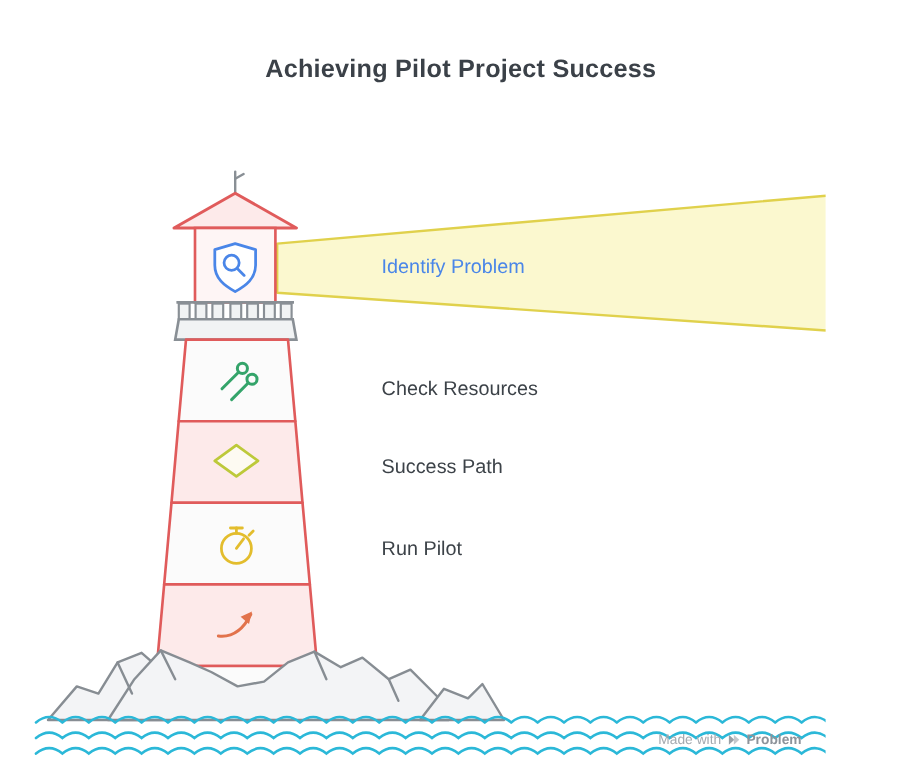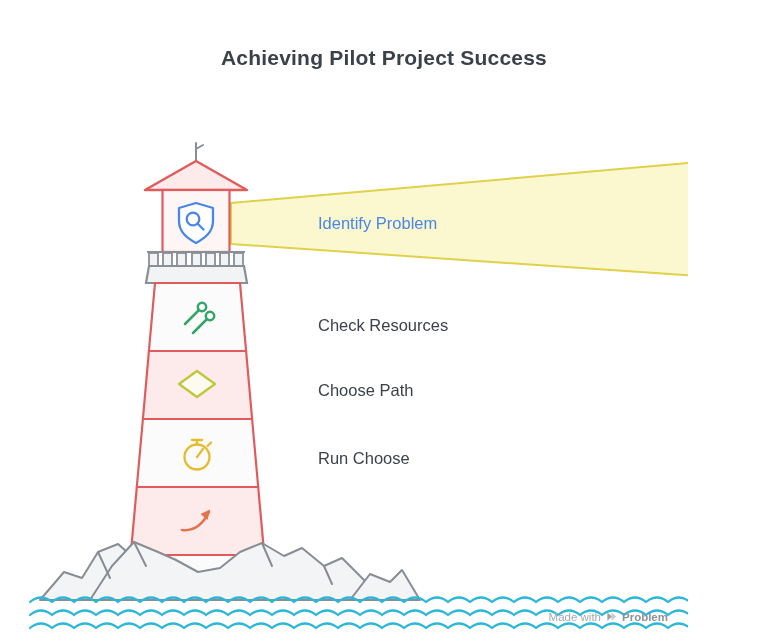--- a/index.html
+++ b/index.html
@@ -104,22 +104,22 @@
       <path d="M 30 602 q 11 -9 22 0 q 11 -9 22 0 q 11 -9 22 0 q 11 -9 22 0 q 11 -9 22 0 q 11 -9 22 0 q 11 -9 22 0 q 11 -9 22 0 q 11 -9 22 0 q 11 -9 22 0 q 11 -9 22 0 q 11 -9 22 0 q 11 -9 22 0 q 11 -9 22 0 q 11 -9 22 0 q 11 -9 22 0 q 11 -9 22 0 q 11 -9 22 0 q 11 -9 22 0 q 11 -9 22 0 q 11 -9 22 0 q 11 -9 22 0 q 11 -9 22 0 q 11 -9 22 0 q 11 -9 22 0 q 11 -9 22 0 q 11 -9 22 0 q 11 -9 22 0 q 11 -9 22 0 q 11 -9 22 0 q 11 -9 22 0 q 11 -9 22 0"></path>
       <path d="M 30 615 q 11 -9 22 0 q 11 -9 22 0 q 11 -9 22 0 q 11 -9 22 0 q 11 -9 22 0 q 11 -9 22 0 q 11 -9 22 0 q 11 -9 22 0 q 11 -9 22 0 q 11 -9 22 0 q 11 -9 22 0 q 11 -9 22 0 q 11 -9 22 0 q 11 -9 22 0 q 11 -9 22 0 q 11 -9 22 0 q 11 -9 22 0 q 11 -9 22 0 q 11 -9 22 0 q 11 -9 22 0 q 11 -9 22 0 q 11 -9 22 0 q 11 -9 22 0 q 11 -9 22 0 q 11 -9 22 0 q 11 -9 22 0 q 11 -9 22 0 q 11 -9 22 0 q 11 -9 22 0 q 11 -9 22 0 q 11 -9 22 0 q 11 -9 22 0"></path>
       <path d="M 30 628 q 11 -9 22 0 q 11 -9 22 0 q 11 -9 22 0 q 11 -9 22 0 q 11 -9 22 0 q 11 -9 22 0 q 11 -9 22 0 q 11 -9 22 0 q 11 -9 22 0 q 11 -9 22 0 q 11 -9 22 0 q 11 -9 22 0 q 11 -9 22 0 q 11 -9 22 0 q 11 -9 22 0 q 11 -9 22 0 q 11 -9 22 0 q 11 -9 22 0 q 11 -9 22 0 q 11 -9 22 0 q 11 -9 22 0 q 11 -9 22 0 q 11 -9 22 0 q 11 -9 22 0 q 11 -9 22 0 q 11 -9 22 0 q 11 -9 22 0 q 11 -9 22 0 q 11 -9 22 0 q 11 -9 22 0 q 11 -9 22 0 q 11 -9 22 0"></path>
     </g>
   </svg>
 
   <div class="title">Achieving Pilot Project Success</div>
 
   <div class="label" style="top:325px">Check Resources</div>
   <div class="label beam-text" style="top:223px">Identify Problem</div>
-  <div class="label" style="top:390px">Choose Path</div>
-  <div class="label" style="top:458px">Run Choose</div>
+  <div class="label" style="top:390px">Success Path</div>
+  <div class="label" style="top:458px">Run Pilot</div>
 
   <div class="footer">
     <span>Made with</span>
     <svg class="napkin-glyph" width="11" height="11" viewBox="0 0 12 12">
       <path d="M1.5 1.5 L6.5 6 L1.5 10.5 Z" fill="#9aa0a6"></path>
       <path d="M6 1.5 L11 6 L6 10.5 Z" fill="#c4c8cc"></path>
     </svg>
     <span class="brand">Problem</span>
   </div>
 

